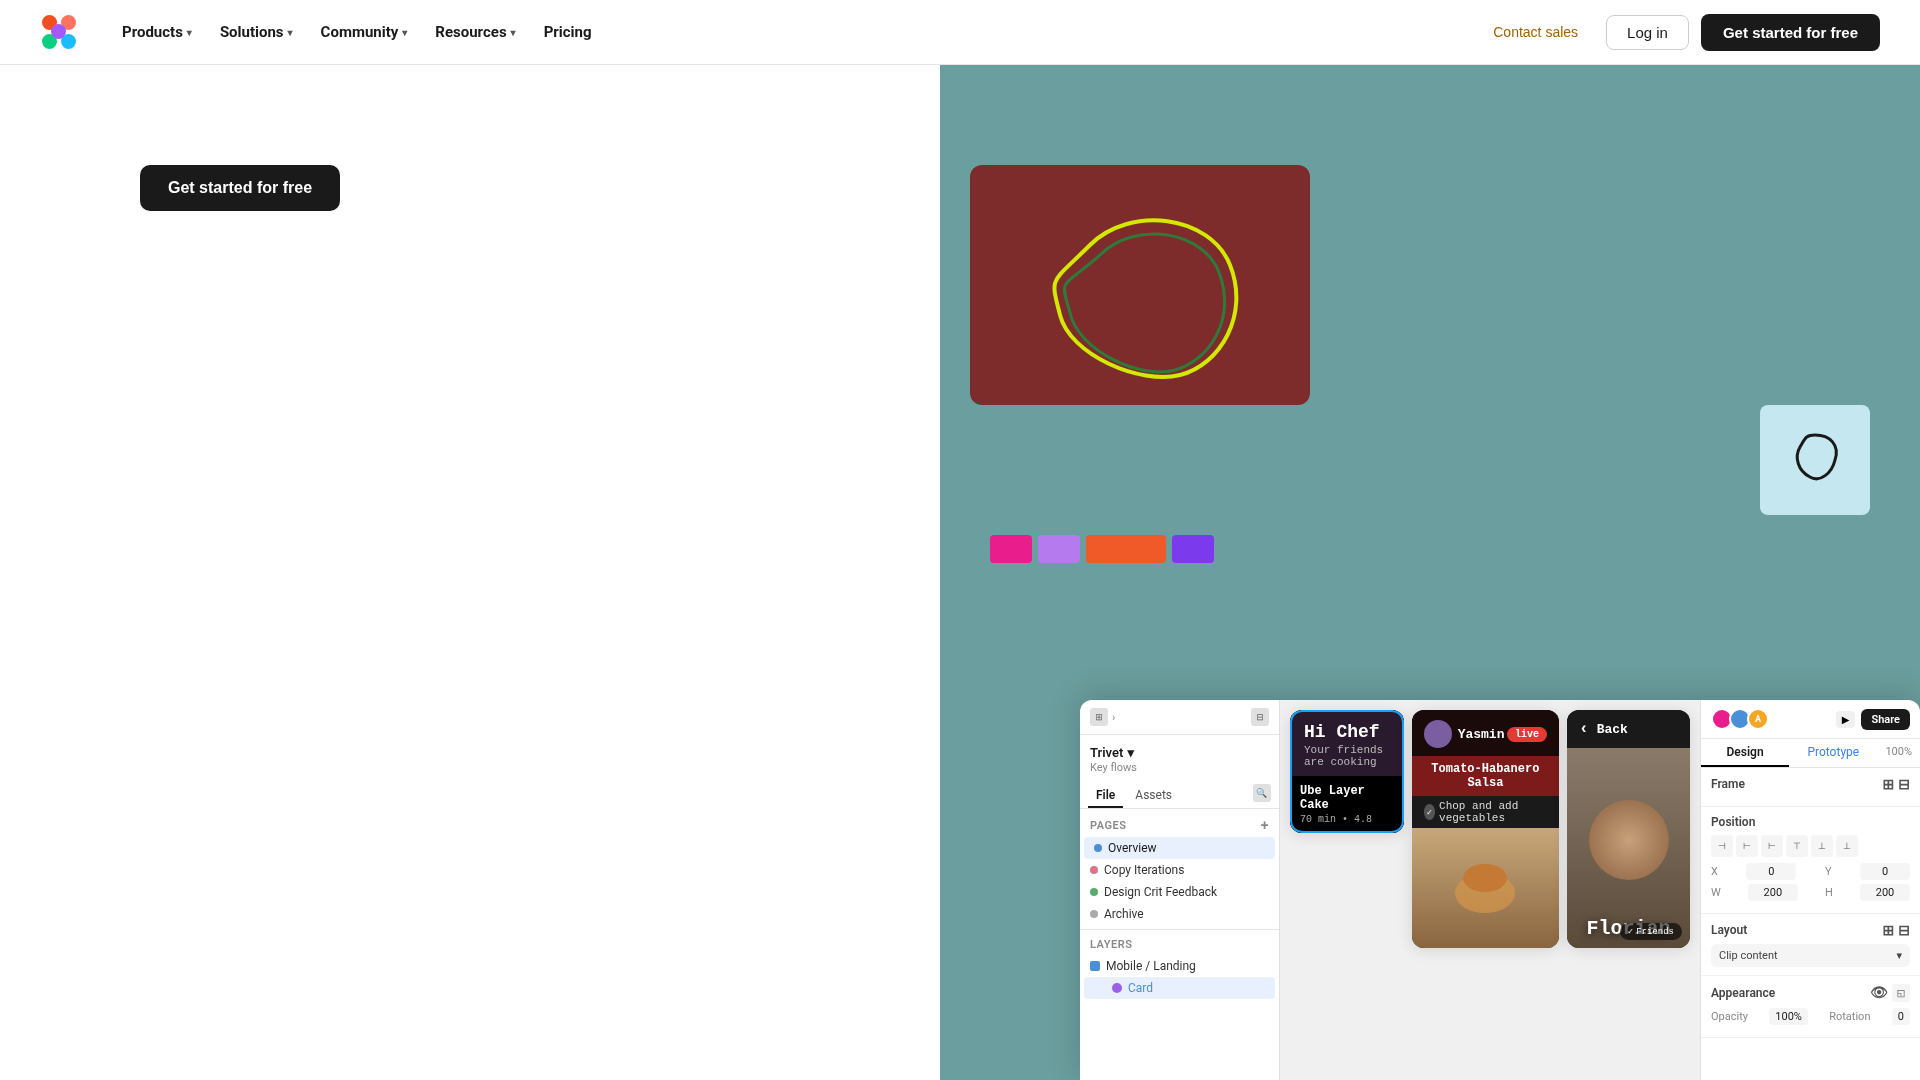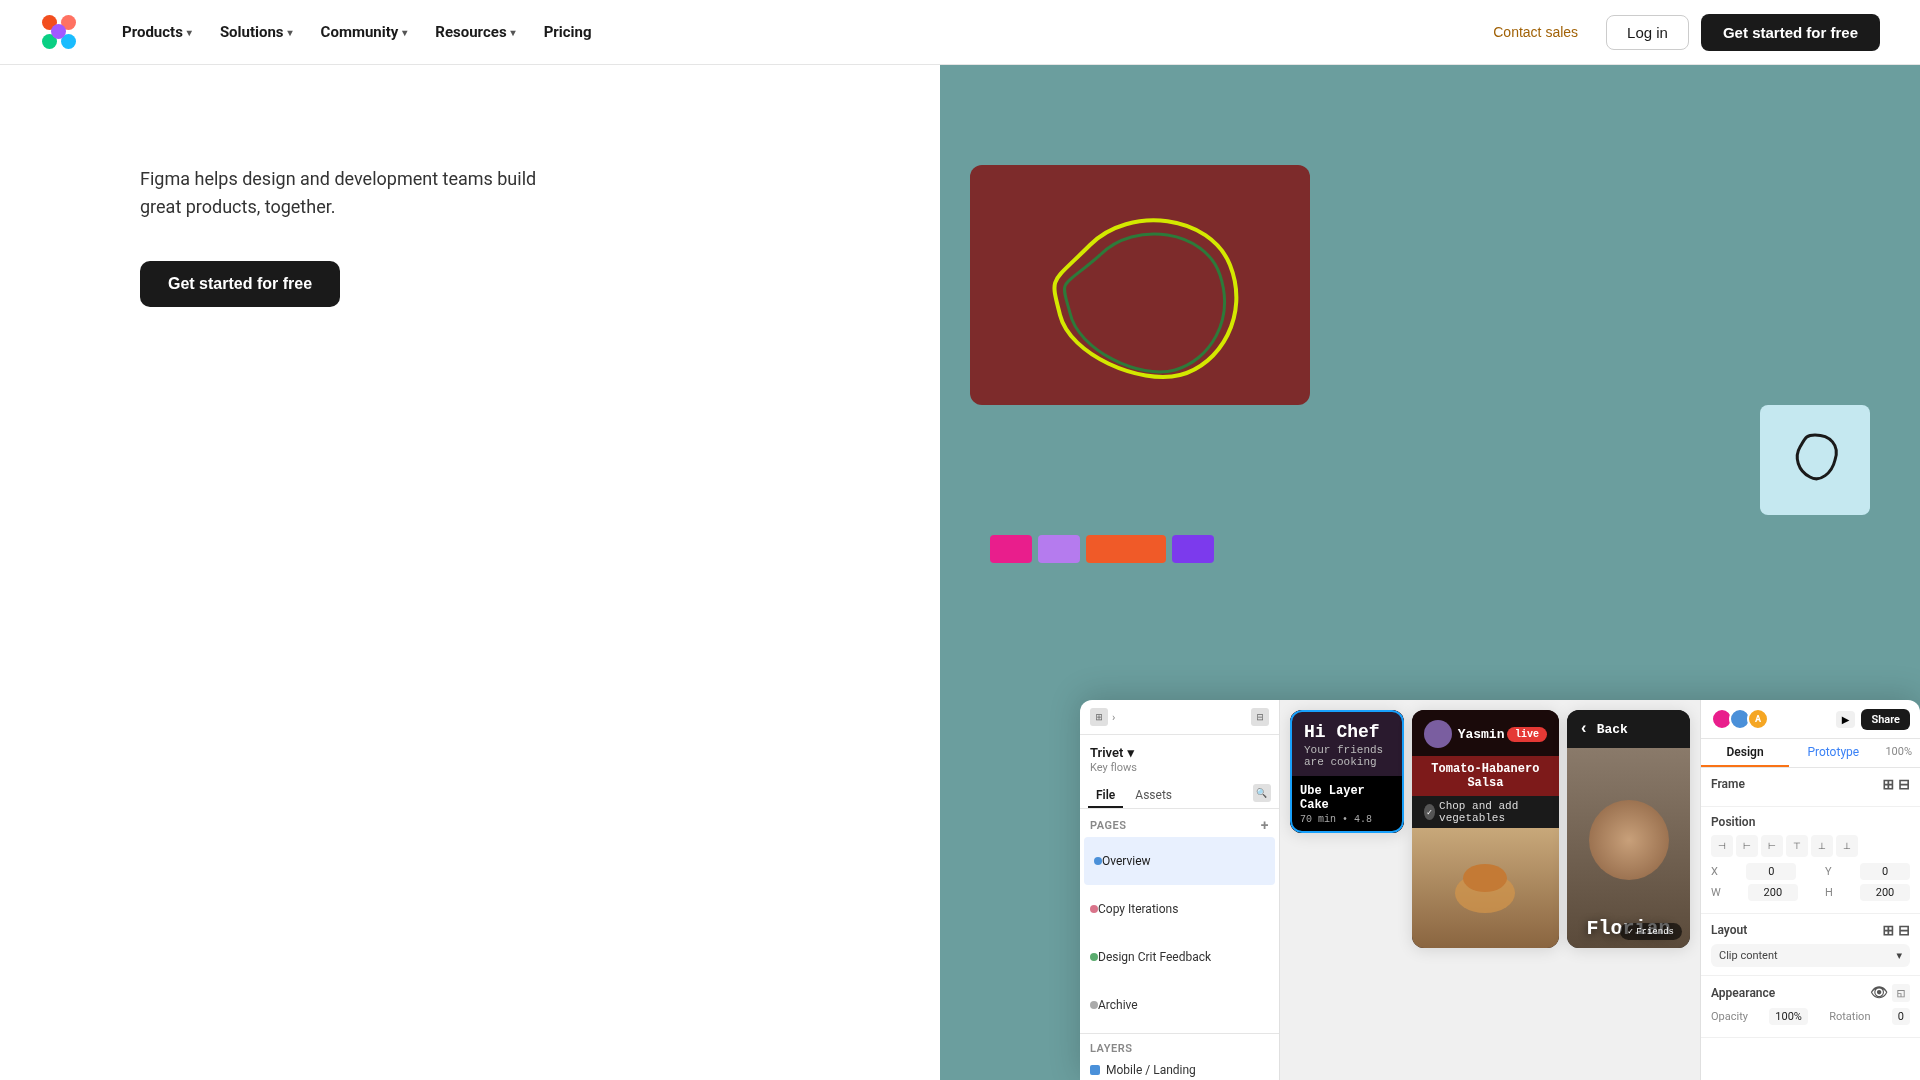--- a/index.html
+++ b/index.html
@@ -256,21 +256,22 @@
       padding: 8px 10px 4px 10px;
       font-size: 11px;
       font-weight: 600;
       color: #888;
       text-transform: uppercase;
       letter-spacing: 0.5px;
     }
     .figma-page-item {
       display: flex;
       align-items: center;
-      padding: 17px 10px;
+      gap: 6px;
+      padding: 4px 10px;
       font-size: 12px;
       color: #333;
       cursor: pointer;
     }
     .figma-page-item.active { background: #e8f0fe; color: #1a1a1a; border-radius: 4px; margin: 0 4px; }
     .page-dot { width: 8px; height: 8px; border-radius: 50%; flex-shrink: 0; }
     .dot-blue { background: #4a90d9; }
     .dot-pink { background: #d9748a; }
     .dot-green { background: #5aab6e; }
     .dot-gray { background: #aaa; }
@@ -513,21 +514,21 @@
     .r-avatar:first-child { margin-left: 0; }
     .rav-1 { background: #e91e8c; }
     .rav-2 { background: #4a90d9; }
     .rav-a { background: #f5a623; font-size: 9px; font-weight: 700; color: #fff; display: flex; align-items: center; justify-content: center; }
     .right-controls { display: flex; align-items: center; gap: 6px; }
     .play-btn { background: #f0f0f0; border-radius: 4px; padding: 3px 6px; font-size: 10px; }
     .share-btn { background: #1a1a1a; color: #fff; border-radius: 6px; padding: 4px 10px; font-size: 11px; font-weight: 600; }
 
     .right-tabs { display: flex; border-bottom: 1px solid #e5e5e5; }
     .right-tab { flex: 1; text-align: center; padding: 6px; font-size: 12px; color: #3b82f6; cursor: pointer; }
-    .right-tab.active { color: #1a1a1a; border-bottom: 2px solid #f97316; font-weight: 600; }
+    .right-tab.active { color: #1a1a1a; border-bottom: 2px solid #000000; font-weight: 600; }
 
     .right-section { padding: 8px 10px; border-bottom: 1px solid #f0f0f0; }
     .right-section-header {
       display: flex;
       justify-content: space-between;
       align-items: center;
       margin-bottom: 6px;
       font-size: 12px;
       font-weight: 600;
       color: #444;
@@ -628,21 +629,20 @@
   <div class="nav-actions">
     <button class="btn-contact">Contact sales</button>
     <button class="btn-login">Log in</button>
     <button class="btn-cta">Get started for free</button>
   </div>
 </nav>
 
 <div class="main">
 
   <section class="hero">
-    <p class="hero-subtitle">Figma helps design and development teams build great products, together.</p>
     <button class="btn-hero">Get started for free</button>
   </section>
 
   <div class="right-panel">
 
     <div class="canvas-top">
       <div class="canvas-artwork">
         <svg viewBox="0 0 340 240" xmlns="http://www.w3.org/2000/svg">
 
           <path d="M 120 80 C 160 40, 240 50, 260 100 C 280 150, 250 200, 210 210 C 170 220, 100 190, 90 150 C 80 110, 80 120, 120 80 Z" fill="none" stroke="#d4e800" stroke-width="4"></path>

